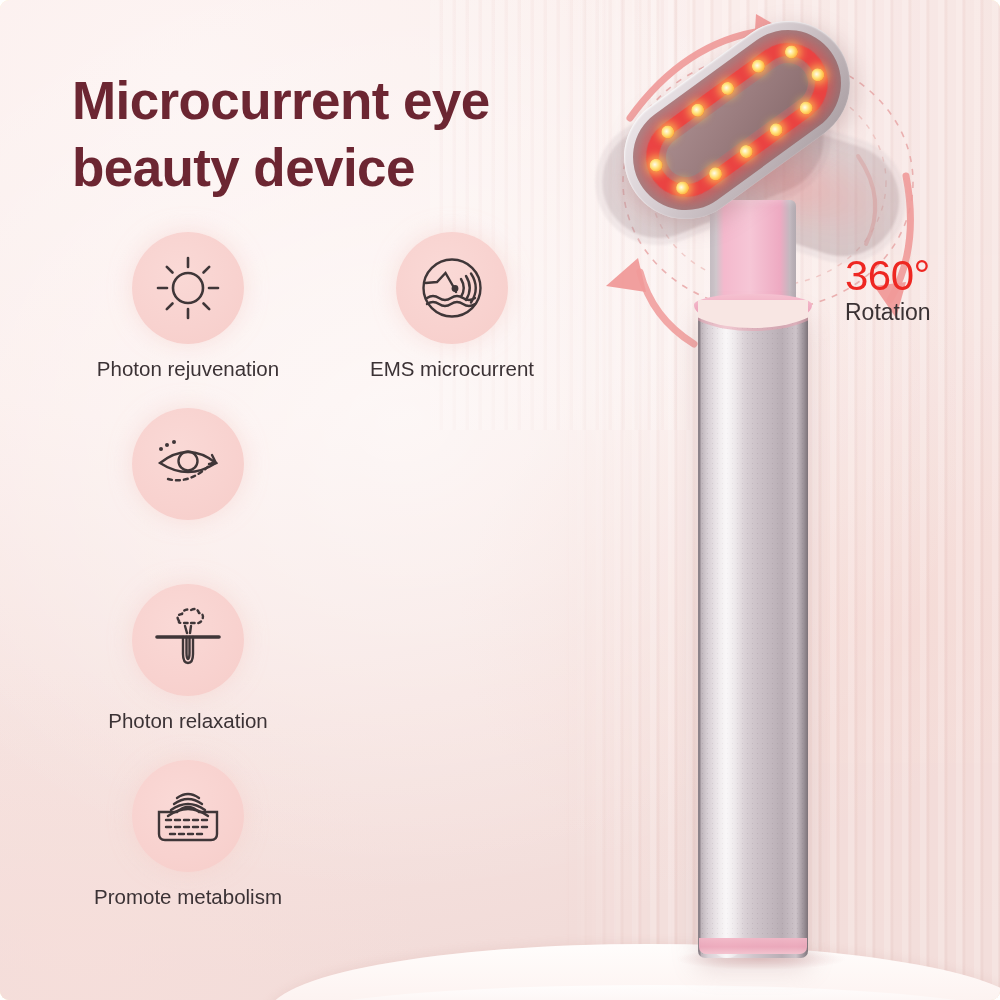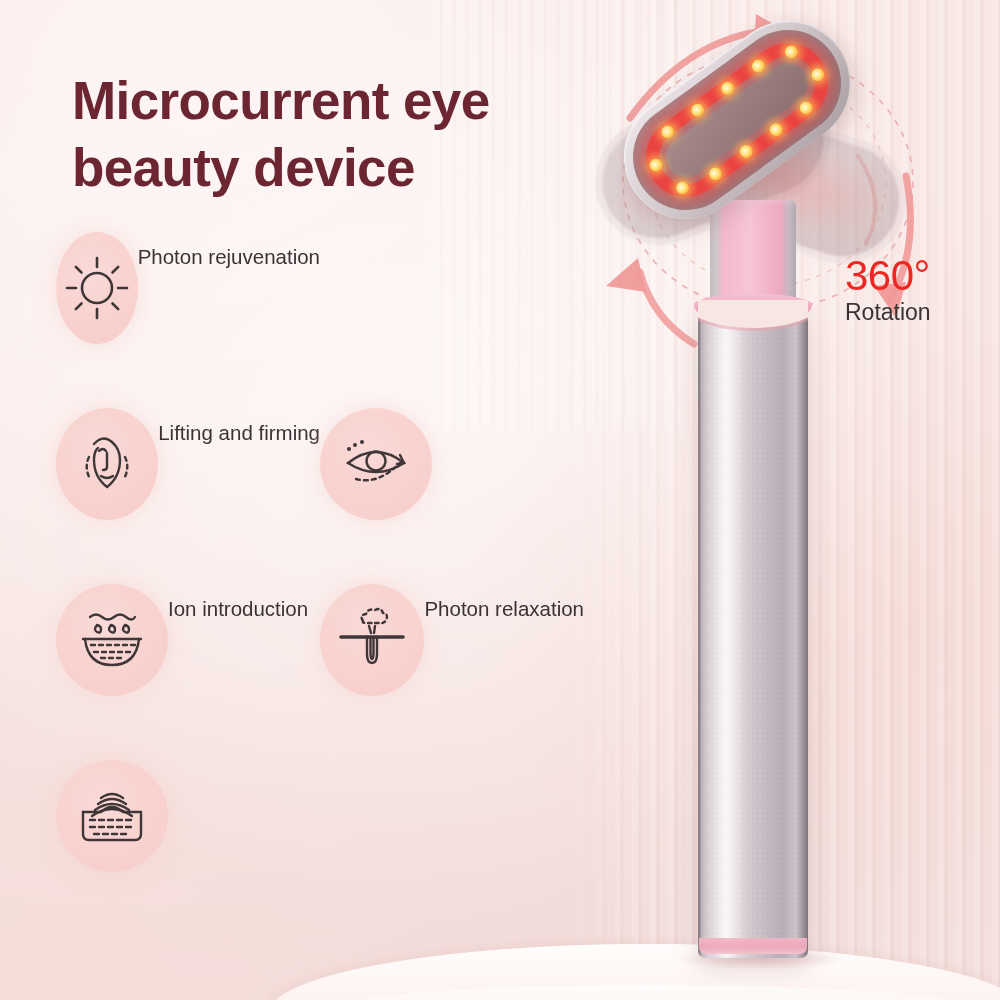--- a/index.html
+++ b/index.html
@@ -12,20 +12,21 @@
     font-family: "Liberation Sans", sans-serif;
     overflow: hidden;
   }
 
   #stage {
     position: relative;
     width: 1000px;
     height: 1000px;
     background: #fef9c3;
     overflow: hidden;
+    border-radius: 9px;
   }
 
   
   .bg-base {
     position: absolute;
     inset: 0;
     background:
       radial-gradient(120% 90% at 18% 8%, #fdf4f3 0%, #fbeeec 38%, #f6e3e0 72%, #f2dcd9 100%);
   }
   .bg-warm {
@@ -115,22 +116,22 @@
     top: 232px;
     width: 528px;
   }
   .frow {
     display: flex;
     height: 176px;
   }
   .fcell {
     width: 264px;
     display: flex;
-    flex-direction: row;
-    align-items: flex-start;
+    flex-direction: column;
+    align-items: center;
   }
   .bubble {
     width: 112px;
     height: 112px;
     border-radius: 50%;
     background: radial-gradient(circle at 42% 36%, #fad9d6 0%, #f8d2cf 58%, #f6cdc9 100%);
     display: flex;
     align-items: center;
     justify-content: center;
     box-shadow: 0 0 22px rgba(246,205,201,0.55);
@@ -386,69 +387,55 @@
             <line x1="55" y1="34" x2="64" y2="34"></line>
             <line x1="12.8" y1="12.8" x2="18.5" y2="18.5"></line>
             <line x1="49.5" y1="49.5" x2="55.2" y2="55.2"></line>
             <line x1="12.8" y1="55.2" x2="18.5" y2="49.5"></line>
             <line x1="49.5" y1="18.5" x2="55.2" y2="12.8"></line>
           </svg>
         </div>
         <div class="flabel">Photon rejuvenation</div>
       </div>
 
-    </div>
-
-    <div class="frow">
       <div class="fcell">
         <div class="bubble">
-          <svg width="70" height="70" viewBox="0 0 70 70" fill="none" stroke="#3f3638" stroke-width="2.4" stroke-linecap="round">
-            <path d="M22 15 Q31 5 40 13 Q48 20 48 31 Q48 48 35 58 Q22 48 22 31 Q22 22 26 19"></path>
-            <path d="M27 22 Q31 18 34 22"></path>
-            <path d="M35 24 L35 38 Q35 41 31 41"></path>
-            <path d="M29 47 Q35 51 41 47"></path>
-            <path d="M17 28 Q12 38 18 50" stroke-dasharray="4 4"></path>
-            <path d="M53 28 Q58 38 52 50" stroke-dasharray="4 4"></path>
+          <svg width="74" height="74" viewBox="0 0 74 74" fill="none" stroke="#3f3638" stroke-width="2.4" stroke-linecap="round">
+            <circle cx="37" cy="37" r="28.5"></circle>
+            <path d="M10.5 32 L22 31 L30.5 22 L38 35 L41 41"></path>
+            <circle cx="40" cy="37.5" r="3.4" fill="#3f3638" stroke="none"></circle>
+            <path d="M46 28 Q51.5 37 46 46"></path>
+            <path d="M51 25 Q58.5 37 51 49"></path>
+            <path d="M56 22.5 Q65.5 37 56 51.5"></path>
+            <path d="M12 47 Q18 43 24 47 T36 47 T48 47 T60 47"></path>
+            <path d="M12 53 Q18 49 24 53 T36 53 T48 53 T60 53"></path>
           </svg>
         </div>
-        <div class="flabel">Lifting and firming</div>
+        <div class="flabel">EMS microcurrent</div>
       </div>
+    </div>
+
+    <div class="frow">
 
       <div class="fcell">
         <div class="bubble">
           <svg width="76" height="62" viewBox="0 0 76 62" fill="none" stroke="#3f3638" stroke-width="2.4" stroke-linecap="round">
             <path d="M10 30 Q38 8 66 30 Q38 48 10 30 Z"></path>
             <circle cx="38" cy="28" r="9.5"></circle>
             <circle cx="11" cy="16" r="2" fill="#3f3638" stroke="none"></circle>
             <circle cx="17" cy="12" r="2" fill="#3f3638" stroke="none"></circle>
             <circle cx="24" cy="9" r="2" fill="#3f3638" stroke="none"></circle>
             <path d="M18 46 Q40 52 62 30" stroke-dasharray="4 4"></path>
             <path d="M62 22 L66 30 L59 31"></path>
           </svg>
         </div>
       </div>
     </div>
 
     <div class="frow">
-      <div class="fcell">
-        <div class="bubble">
-          <svg width="76" height="64" viewBox="0 0 76 64" fill="none" stroke="#3f3638" stroke-width="2.4" stroke-linecap="round">
-            <path d="M16 9 Q22 4 28 9 T40 9 T52 9 T61 9"></path>
-            <path d="M23 17 q-4 5 0 7 q4 2 4-3 q0-3 -4 -4 z"></path>
-            <path d="M37 17 q-4 5 0 7 q4 2 4-3 q0-3 -4 -4 z"></path>
-            <path d="M51 17 q-4 5 0 7 q4 2 4-3 q0-3 -4 -4 z"></path>
-            <line x1="9" y1="31" x2="67" y2="31"></line>
-            <path d="M11 31 Q14 57 38 57 Q62 57 65 31"></path>
-            <path d="M17 37 h4 M25 37 h4 M33 37 h4 M41 37 h4 M49 37 h4 M57 37 h4"></path>
-            <path d="M20 44 h4 M28 44 h4 M36 44 h4 M44 44 h4 M52 44 h4"></path>
-            <path d="M27 50 h4 M35 50 h4 M43 50 h4"></path>
-          </svg>
-        </div>
-        <div class="flabel">Ion introduction</div>
-      </div>
 
       <div class="fcell">
         <div class="bubble">
           <svg width="76" height="68" viewBox="0 0 76 68" fill="none" stroke="#3f3638" stroke-width="2.4" stroke-linecap="round">
             <path d="M29 15 q-4 -6 3 -7 q2 -6 9 -4 q6 -3 8 3 q6 1 3 7 q-2 4 -7 3 l-13 0 q-4 0 -3 -2 z" stroke-dasharray="3.5 3.5"></path>
             <path d="M35 20 l2 7 M41 20 l-1 7"></path>
             <line x1="7" y1="31" x2="69" y2="31" stroke-width="3.6"></line>
             <path d="M33 31 L33 48 Q33 57 38 57 Q43 57 43 48 L43 31"></path>
             <path d="M36.5 31 L36.5 47 Q36.5 53 38 53 Q39.5 53 39.5 47 L39.5 31"></path>
           </svg>
@@ -464,20 +451,21 @@
             <path d="M28 14 Q39 6 50 14"></path>
             <path d="M25 20 Q39 10 53 20"></path>
             <path d="M22 26 Q39 14 56 26"></path>
             <path d="M19 32 Q39 18 59 32"></path>
             <path d="M10 28 L28 28 Q39 18 50 28 L68 28 L68 50 Q68 56 62 56 L16 56 Q10 56 10 50 Z"></path>
             <path d="M17 36 h5 M26 36 h5 M35 36 h5 M44 36 h5 M53 36 h5"></path>
             <path d="M17 43 h5 M26 43 h5 M35 43 h5 M44 43 h5 M53 43 h5"></path>
             <path d="M21 50 h5 M30 50 h5 M39 50 h5 M48 50 h5"></path>
           </svg>
         </div>
+        <div class="flabel">Promote metabolism</div>
       </div>
 
     </div>
 
   </div>
 
   <div class="product">
 
     <svg class="arcs" viewBox="0 0 410 420" fill="none">
       <ellipse cx="178" cy="182" rx="145" ry="128" stroke="#e8a6a6" stroke-width="1.6" stroke-dasharray="6 7" opacity="0.85"></ellipse>

